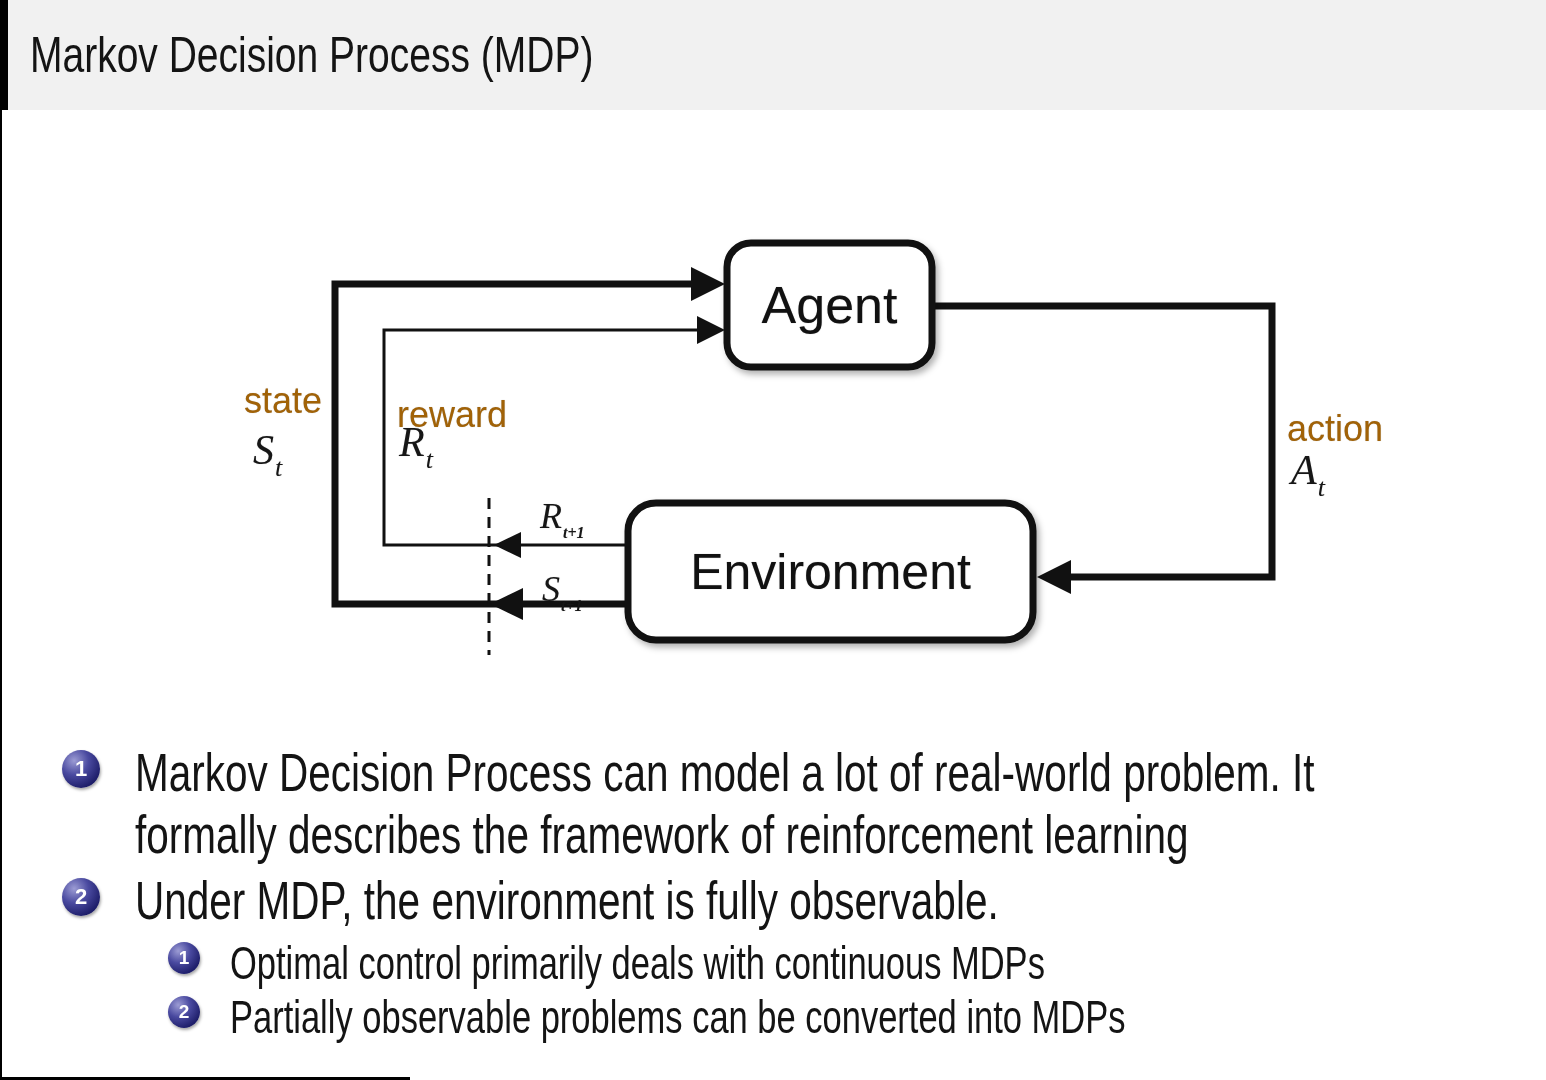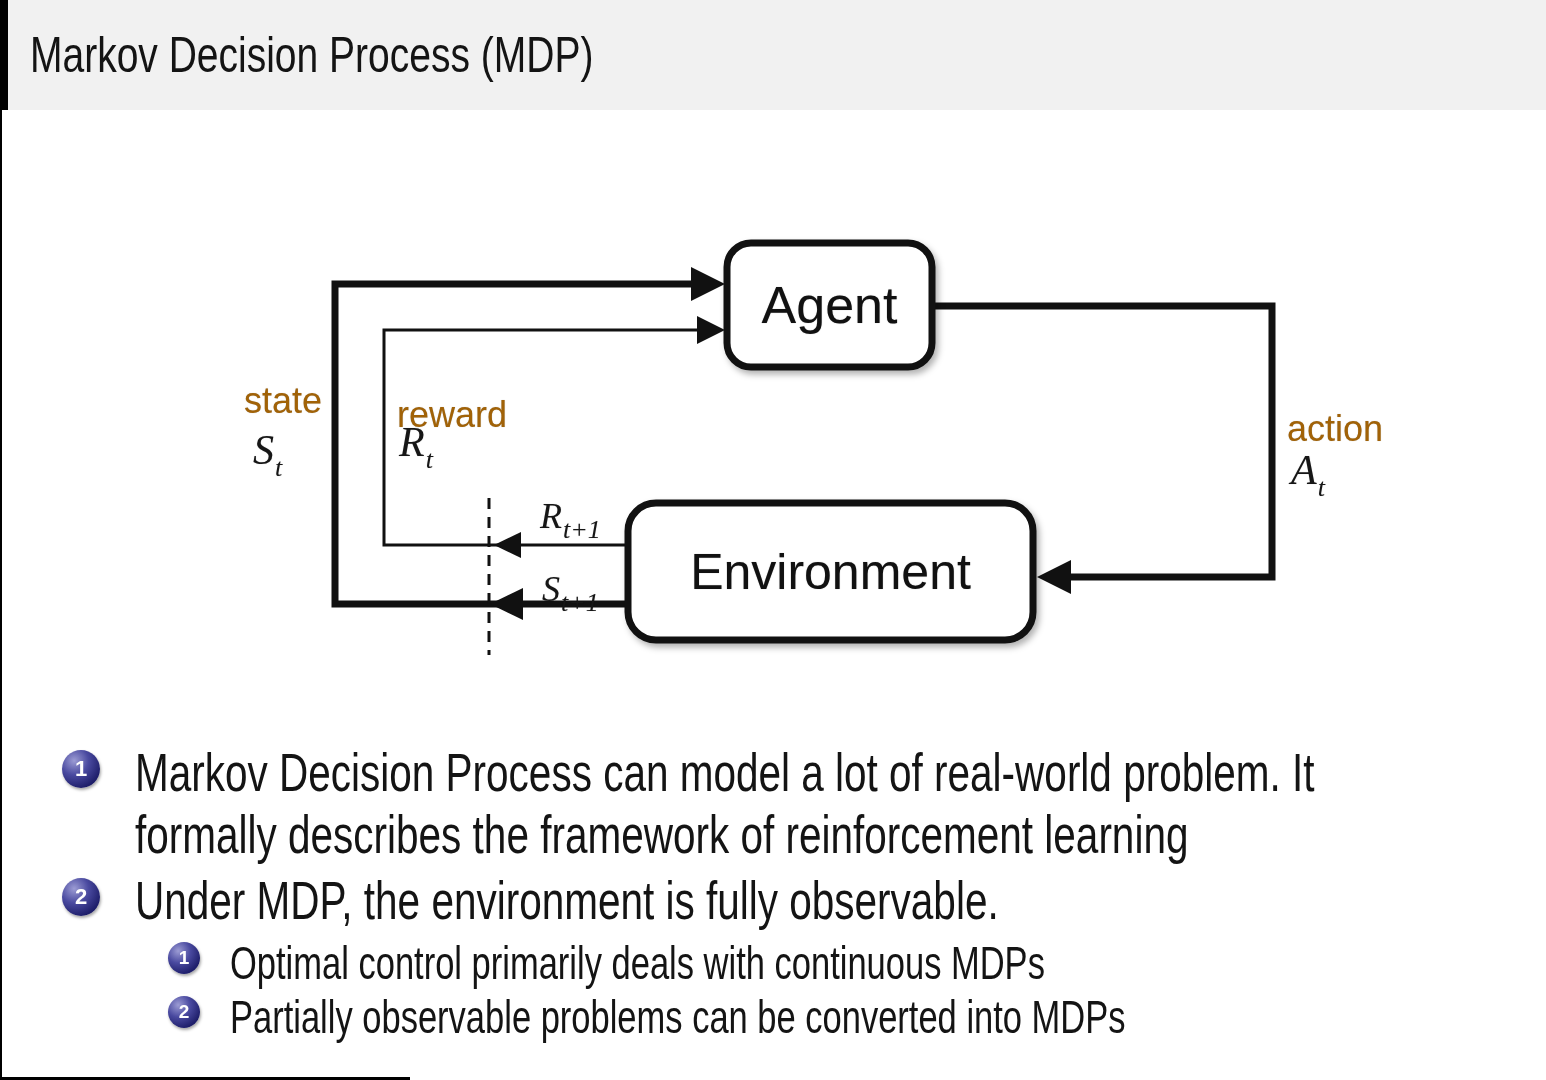--- a/index.html
+++ b/index.html
@@ -41,21 +41,21 @@
     position:absolute;font-size:36px;color:#a16207;white-space:nowrap;
     text-shadow:0 0 1px rgba(0,0,0,0.25);
   }
   .mathlabel{
     position:absolute;font-family:"Liberation Serif", serif;font-style:italic;
     color:#161616;white-space:nowrap;text-shadow:0 0 1px rgba(0,0,0,0.25);
   }
   .mathlabel .sym{font-size:42px;}
   .mathlabel .msub{font-size:26px;font-style:italic;position:relative;top:12px;left:1px;}
   .mathlabel.small .sym{font-size:36px;}
-  .mathlabel.small .msub{font-size:26px;top:10px;}
+  .mathlabel.small .msub{font-size:16px;top:10px;font-weight:bold;}
   
   .ball{
     position:absolute;border-radius:50%;
     background:radial-gradient(circle at 32% 28%, #9c9cd4 0%, #4a4aa0 38%, #1e1e6a 75%, #131353 100%);
     color:#fff;display:flex;align-items:center;justify-content:center;
     font-weight:bold;box-shadow:1px 2px 3px rgba(0,0,0,0.35);
   }
   .ball.main{width:38px;height:38px;font-size:22px;}
   .ball.sub{width:32px;height:32px;font-size:19px;}
   .btext{

